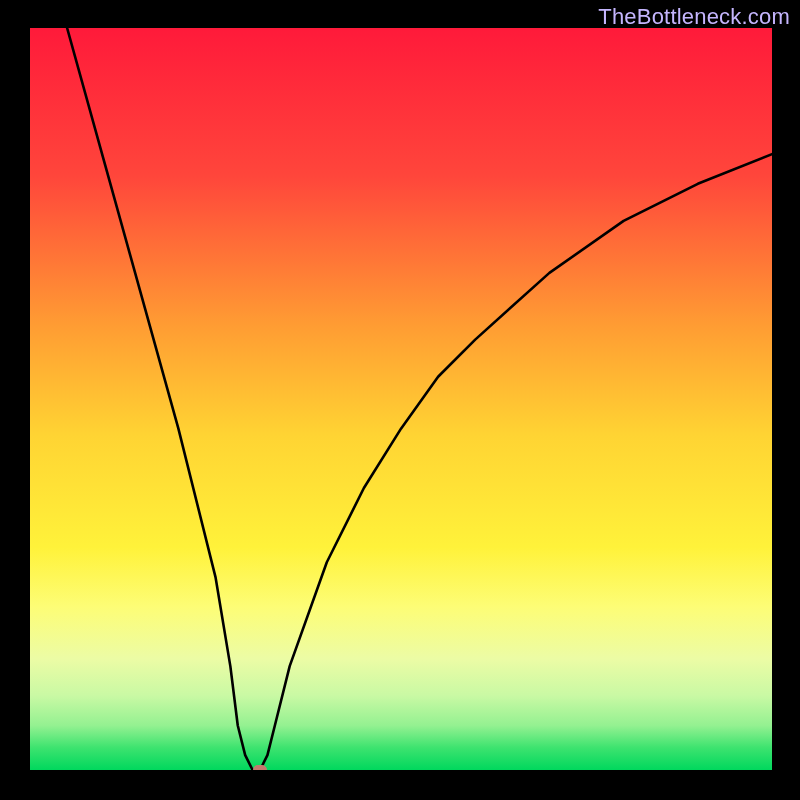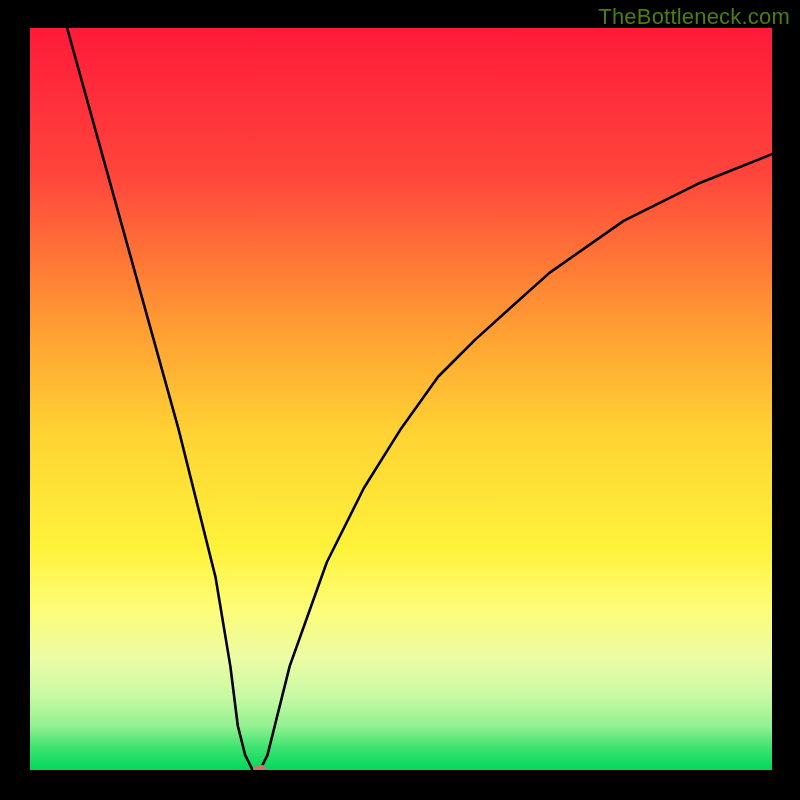--- a/index.html
+++ b/index.html
@@ -13,21 +13,21 @@
   .frame {
     position: relative;
     width: 800px;
     height: 800px;
     background: #000;
   }
   .watermark {
     position: absolute;
     top: 4px;
     right: 10px;
-    color: #4d7c0f;
+    color: #c4b5fd;
     font-size: 22px;
     font-weight: 500;
     letter-spacing: 0.2px;
     z-index: 5;
   }
   .plot-area {
     position: absolute;
     left: 30px;
     top: 28px;
     width: 742px;

